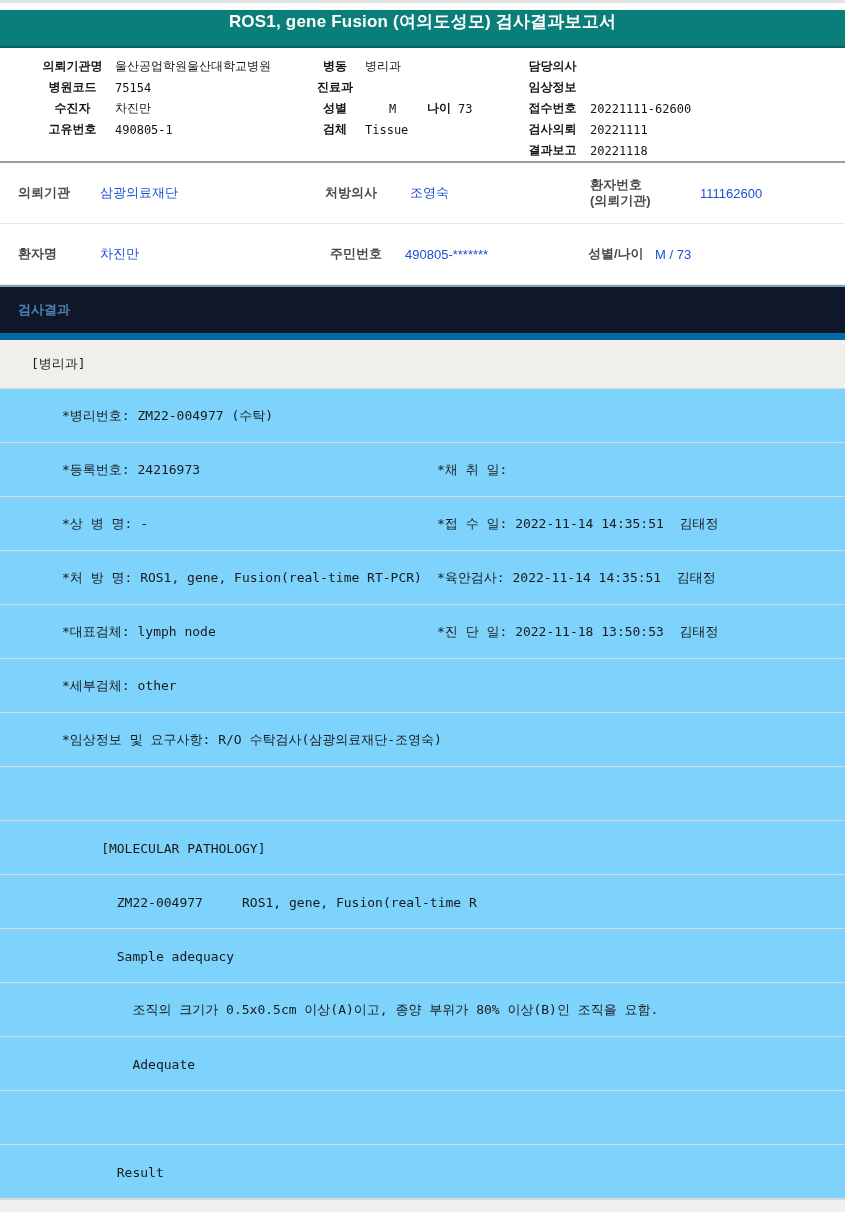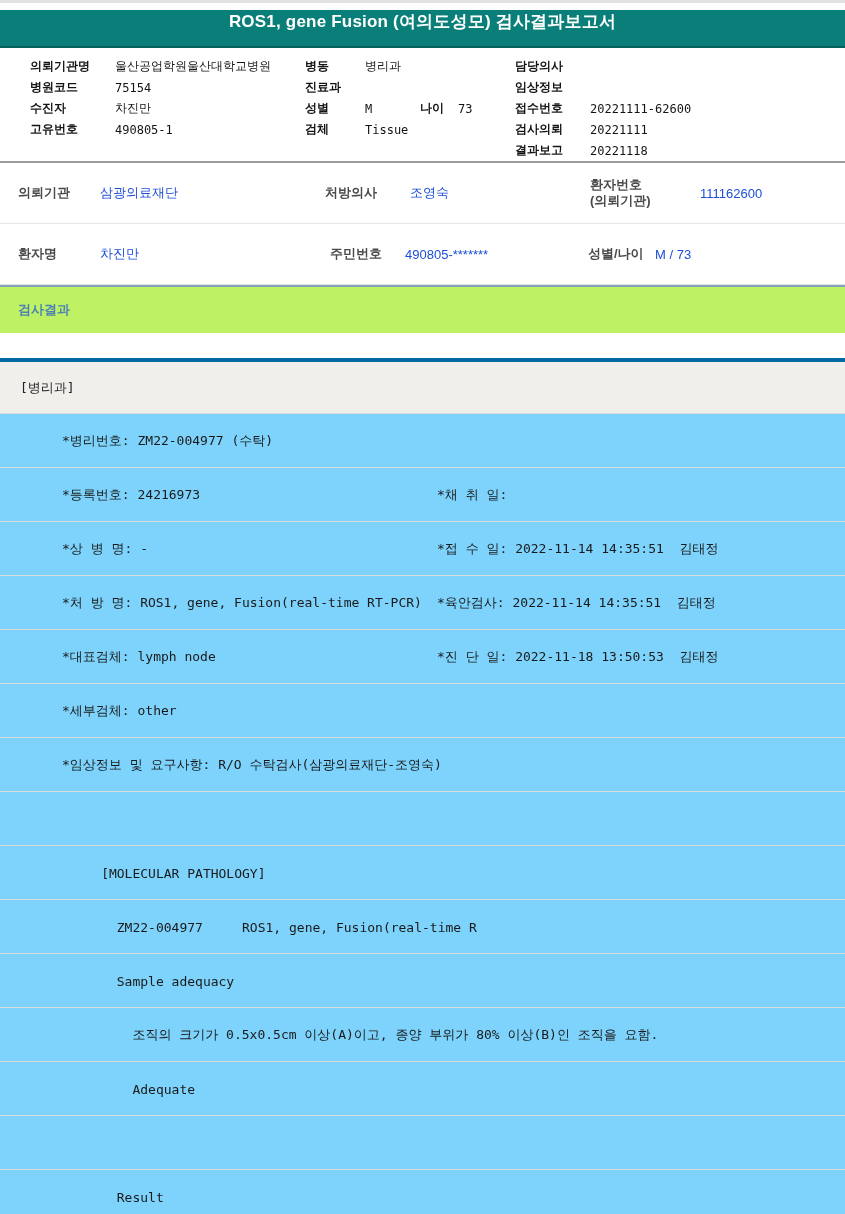--- a/index.html
+++ b/index.html
@@ -17,21 +17,21 @@
     height:36px;
     background:#0a7e78;
     border-bottom:2px solid #05635e;
     display:flex;align-items:flex-start;justify-content:center;
   }
   .title-bar .title{
     color:#ffffff;font-weight:bold;font-size:17px;letter-spacing:0.2px;
   }
 
   
-  .header-block{position:relative;height:113px;border-bottom:2px solid #9c9c9c;background:#fff;}
+  .header-block{position:relative;height:113px;border-bottom:2px solid #9c9c9c;background:#fff;text-align:center;}
   .hcol{position:absolute;top:8px;}
   .hcol1{left:30px;}
   .hcol2{left:305px;}
   .hcol3{left:515px;}
   .hrow{display:flex;height:21px;align-items:center;font-size:12px;white-space:nowrap;}
   .hlabel{font-weight:bold;color:#141414;}
   .hcol1 .hlabel{width:85px;}
   .hcol2 .hlabel{width:60px;}
   .hcol3 .hlabel{width:75px;}
   .hvalue{color:#141414;font-family:"DejaVu Sans Mono",monospace;font-size:12px;}
@@ -40,30 +40,30 @@
 
   
   .patient-row{position:relative;height:60px;background:#ffffff;border-bottom:1px solid #e7e7e7;}
   .patient-row .plabel{position:absolute;top:50%;transform:translateY(-50%);font-weight:bold;font-size:13px;color:#4a4a4a;white-space:nowrap;}
   .patient-row .pvalue{position:absolute;top:50%;transform:translateY(-50%);font-size:13px;color:#1d4ed8;white-space:nowrap;}
   .plabel-2line{line-height:16px;}
   .pvalue-big{font-size:14px;color:#767676;}
 
   
   .section-header{
-    height:48px;background:#bef264;border-top:2px solid #83a2b9;
+    height:48px;background:#0f172a;border-top:2px solid #83a2b9;
     display:flex;align-items:center;padding-left:18px;box-sizing:border-box;
   }
   .section-title{color:#4e82b4;font-weight:bold;font-size:13px;}
 
   .dept-row{
     height:56px;background:#f1efeb;
-    border-top:4px solid #0369a1;border-bottom:1px solid #d9d9d9;
-    display:flex;align-items:center;padding-left:20px;box-sizing:border-box;
-    font-family:"DejaVu Sans Mono",monospace;font-size:13px;color:#222;margin-top:25px;
+    border-top:7px solid #0369a1;border-bottom:1px solid #d9d9d9;
+    display:flex;align-items:center;padding-left:31px;box-sizing:border-box;
+    font-family:"DejaVu Sans Mono",monospace;font-size:13px;color:#222;
   }
 
   .rrow{position:relative;height:54px;background:#7dd3fc;border-bottom:1px solid #dcdcdc;box-sizing:border-box;}
   .rrow .rl, .rrow .rr{
     position:absolute;top:50%;transform:translateY(-50%);
     font-family:"DejaVu Sans Mono",monospace;font-size:13px;color:#1a1a1a;
     white-space:pre;
   }
   .rrow .rl{left:62px;}
   .rrow .rr{left:437px;}

